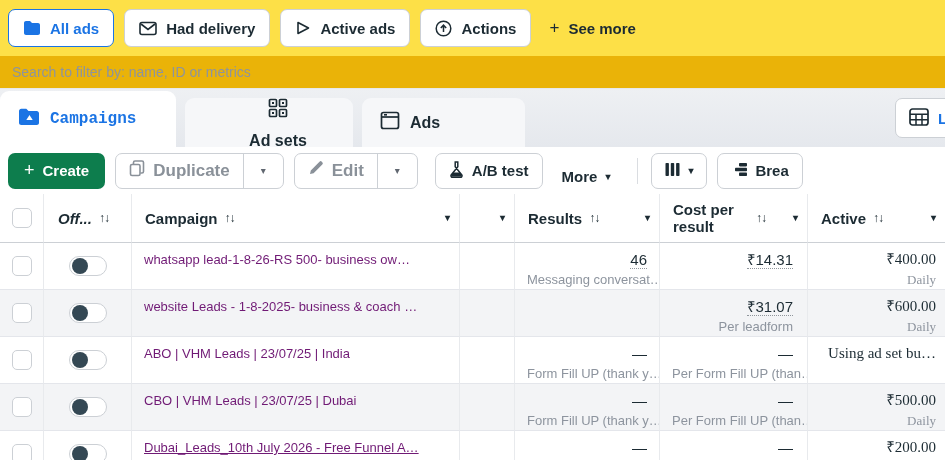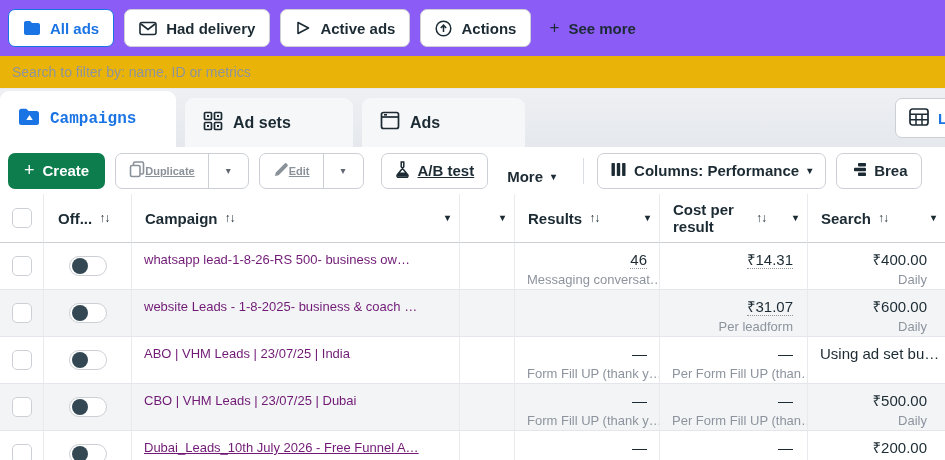--- a/index.html
+++ b/index.html
@@ -1,90 +1,90 @@
 <!DOCTYPE html>
 <html><head>
 <meta charset="utf-8">
 <style>
   * { margin:0; padding:0; box-sizing:border-box; }
   html,body { background:#fff; }
   body { font-family:"Liberation Sans", sans-serif; color:#1c2b33; }
   #app { width:945px; height:460px; overflow:hidden; background:#f0f2f5; position:relative; }
 
   
-  .filter-bar { height:56px; display:flex; align-items:center; padding:0 8px; gap:10px; background:#8b5cf6; }
+  .filter-bar { height:56px; display:flex; align-items:center; padding:0 8px; gap:10px; background:#fde047; }
   .fbtn { height:38px; display:flex; align-items:center; gap:9px; padding:0 14px; background:#fff;
           border:1px solid #ccd0d5; border-radius:7px; font-size:15px; font-weight:600; color:#1c2b33; cursor:pointer; }
   .fbtn.active { border:1px solid #1b74e4; color:#1b74e4; }
   .fbtn svg { display:block; }
   .see-more { display:flex; align-items:center; gap:9px; margin-left:8px; font-size:15px; font-weight:600; color:#1c2b33; cursor:pointer; }
   .plus-glyph { font-size:17px; font-weight:400; }
 
   
   .search-bar { height:33px; background:#eab308; border-bottom:1px solid #e7e9ec; display:flex; align-items:center; }
   .search-bar input { border:0; outline:0; width:100%; font-size:14px; color:#1c2b33; padding:0 12px;
                       font-family:"Liberation Sans", sans-serif; background:transparent; }
   .search-bar input::placeholder { color:#8d949e; }
 
   
   .tab-strip { height:58px; background:linear-gradient(#eef0f3,#e5e8ed); display:flex; align-items:flex-end; position:relative; }
   .tab { display:flex; align-items:center; gap:10px; border-radius:9px 9px 0 0; cursor:pointer; font-size:16px; font-weight:700; }
   .tab.active { height:56px; width:176px; background:#fff; color:#1b74e4; padding-left:18px;font-family:Liberation Mono, monospace; }
   .tab.idle { height:49px; background:#f6f7f9; color:#1c2b33; padding-left:18px; margin-left:9px; }
-  .tab.idle.adsets { width:168px; }
+  .tab.idle.adsets { width:168px;flex-direction:column; }
   .tab.idle.ads { width:163px; }
   .list-toggle { position:absolute; left:895px; top:9px; width:74px; height:40px; background:#fff;
                  border:1px solid #ccd0d5; border-radius:7px; display:flex; align-items:center; gap:9px;
                  padding-left:13px; font-size:15px; font-weight:600; color:#1b74e4; cursor:pointer; }
 
   
   .toolbar { height:47px; background:#fff; display:flex; align-items:center; padding:0 8px; }
   .tbtn { height:36px; display:flex; align-items:center; gap:8px; padding:0 13px; background:#fff;
           border:1px solid #ccd0d5; border-radius:7px; font-size:15px; font-weight:600; color:#1c2b33; cursor:pointer; white-space:nowrap; }
   .create-btn { background:#0d7d4d; border:0; color:#fff; padding:0 16px; margin-right:10px; }
   .create-btn .plus-glyph { font-size:18px; }
   .split { display:flex; margin-right:10px; border:1px solid #ccd0d5; border-radius:7px; overflow:hidden; }
-  .split .main { height:34px; display:flex; align-items:center; padding:0 13px; font-size:11px; font-weight:600; color:#8a9199; cursor:pointer;text-decoration:underline; }
+  .split .main { height:34px; display:flex; align-items:center; gap:8px; padding:0 13px; font-size:17px; font-weight:600; color:#8a9199; cursor:pointer; }
   .split .caret-seg { width:40px; height:34px; display:flex; align-items:center; justify-content:center; border-left:1px solid #ccd0d5; cursor:pointer; color:#606770; }
-  .ab-btn { margin-left:7px;text-decoration:underline; }
+  .ab-btn { margin-left:7px; }
   .more-btn { display:flex; align-items:center; gap:8px; margin-left:19px; font-size:15px; font-weight:600; cursor:pointer;margin-top:12px; }
   .v-div { width:1px; height:26px; background:#dadde1; margin-left:27px; }
   .columns-btn { margin-left:13px; }
   .breakdown-btn { margin-left:10px; }
   .caret { font-size:10px; color:#1c2b33; line-height:1; }
   .caret.gray { color:#606770; }
 
   
   .table { background:#fff; }
   .trow { display:grid; grid-template-columns:44px 88px 328px 55px 145px 148px 137px; }
   .cell { border-right:1px solid #e8eaed; border-bottom:1px solid #e4e6eb; overflow:hidden; }
   .cell:last-child { border-right:0; }
   .thead { height:49px; }
   .thead .cell { display:flex; align-items:center; font-size:15px; font-weight:700; border-bottom:1px solid #ccd0d5; }
   .sort { font-size:12px; letter-spacing:-1px; font-weight:400; margin-left:7px; }
   .hcaret { margin-left:auto; padding-right:9px; }
   .cb-cell { display:flex; align-items:center; justify-content:center; }
   .checkbox { width:20px; height:20px; background:#fff; border:1px solid #ccd0d5; border-radius:5px; cursor:pointer; }
-  .off-head { padding-left:14px; }
+  .off-head { padding-left:14px;font-style:italic; }
   .camp-head { padding-left:13px; }
   .cost-label { width:76px; line-height:17px; }
   .narrow-head { justify-content:flex-end; }
 
   .drow { height:47px; }
   .drow.alt .cell { background:#f3f4f6; }
   .toggle-cell { display:flex; align-items:center; justify-content:center; }
   .toggle { width:38px; height:20px; border:1px solid #ccd0d5; border-radius:11px; background:#fff; position:relative; cursor:pointer; }
   .toggle::after { content:""; position:absolute; left:2px; top:1px; width:16px; height:16px; border-radius:50%; background:#344854; }
   .camp-cell { padding:9px 12px 0; }
   .camp-link { font-size:13px; color:#701a75; text-decoration:none; cursor:pointer; display:inline-block; max-width:304px;
                white-space:nowrap; overflow:hidden; }
   .camp-link.uline { text-decoration:underline; }
   .num-cell { padding:7px 12px 0; text-align:right; }
   .num-cell.cost { padding-right:14px; }
-  .num-cell.budget { padding-right:18px; }
+  .num-cell.budget { padding-right:9px;font-family:Liberation Serif, serif; }
   .val { font-size:15px; color:#1c2b33; line-height:19px; white-space:nowrap; }
   .val .dotted { border-bottom:1px dotted #90969c; }
   .sub { font-size:13px; color:#8d949e; line-height:17px; margin-top:2px; white-space:nowrap; }
 </style>
 </head>
 <body>
 
 <div id="app">
 
   <div class="filter-bar">
@@ -225,21 +225,20 @@
     </div>
     <div class="v-div"></div>
     <div class="tbtn columns-btn">
       <span>
         <svg width="15" height="15" viewBox="0 0 15 15">
             <rect x="0.5" y="1" width="3.4" height="13" rx="0.8" fill="#1c2b33"></rect>
             <rect x="5.8" y="1" width="3.4" height="13" rx="0.8" fill="#1c2b33"></rect>
             <rect x="11.1" y="1" width="3.4" height="13" rx="0.8" fill="#1c2b33"></rect>
           </svg>
       </span>
-      <span>Columns: Performance</span>
       <span class="caret">▾</span>
     </div>
     <div class="tbtn breakdown-btn">
       <span>
         <svg width="16" height="15" viewBox="0 0 16 15">
             <rect x="8" y="1" width="8" height="3.4" rx="0.8" fill="#1c2b33"></rect>
             <rect x="4" y="5.8" width="12" height="3.4" rx="0.8" fill="#1c2b33"></rect>
             <rect x="8" y="10.6" width="8" height="3.4" rx="0.8" fill="#1c2b33"></rect>
           </svg>
       </span>
@@ -269,21 +268,21 @@
         <span>Results</span>
         <span class="sort">↑↓</span>
         <span class="caret hcaret">▾</span>
       </div>
       <div class="cell camp-head">
         <span class="cost-label">Cost per result</span>
         <span class="sort">↑↓</span>
         <span class="caret hcaret">▾</span>
       </div>
       <div class="cell camp-head">
-        <span>Search</span>
+        <span>Active</span>
         <span class="sort">↑↓</span>
         <span class="caret hcaret">▾</span>
       </div>
     </div>
 
     <div class="trow drow">
       <div class="cell cb-cell">
           <div class="checkbox"></div>
         </div>
       <div class="cell toggle-cell">

